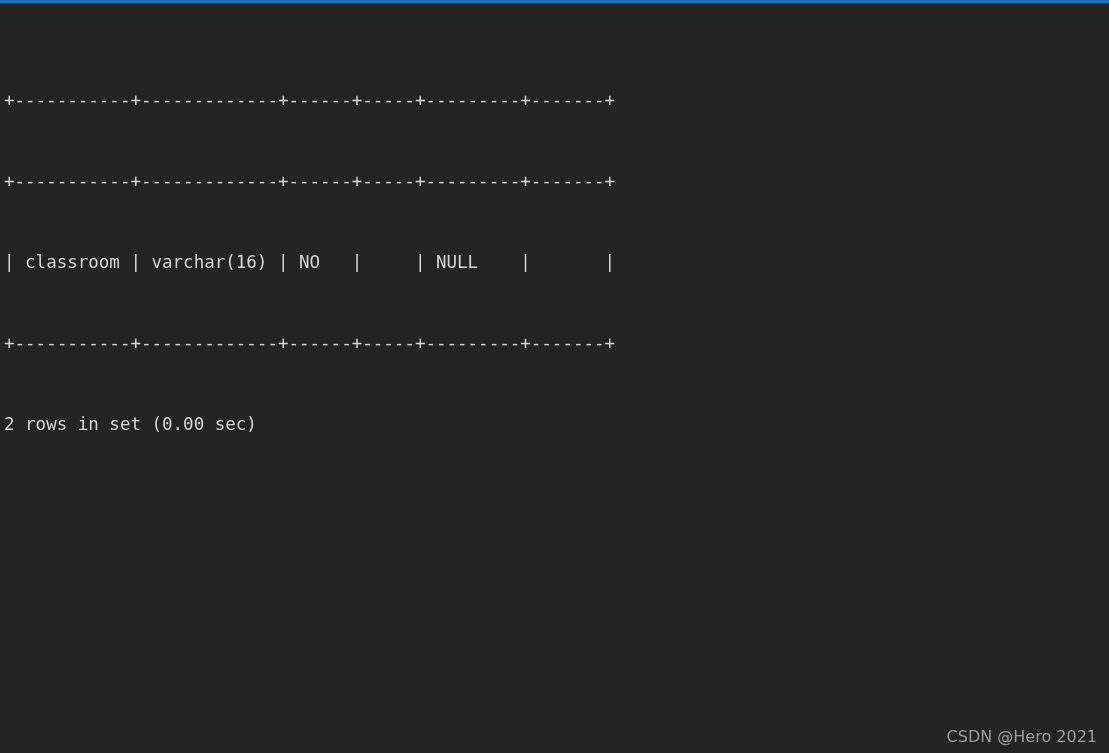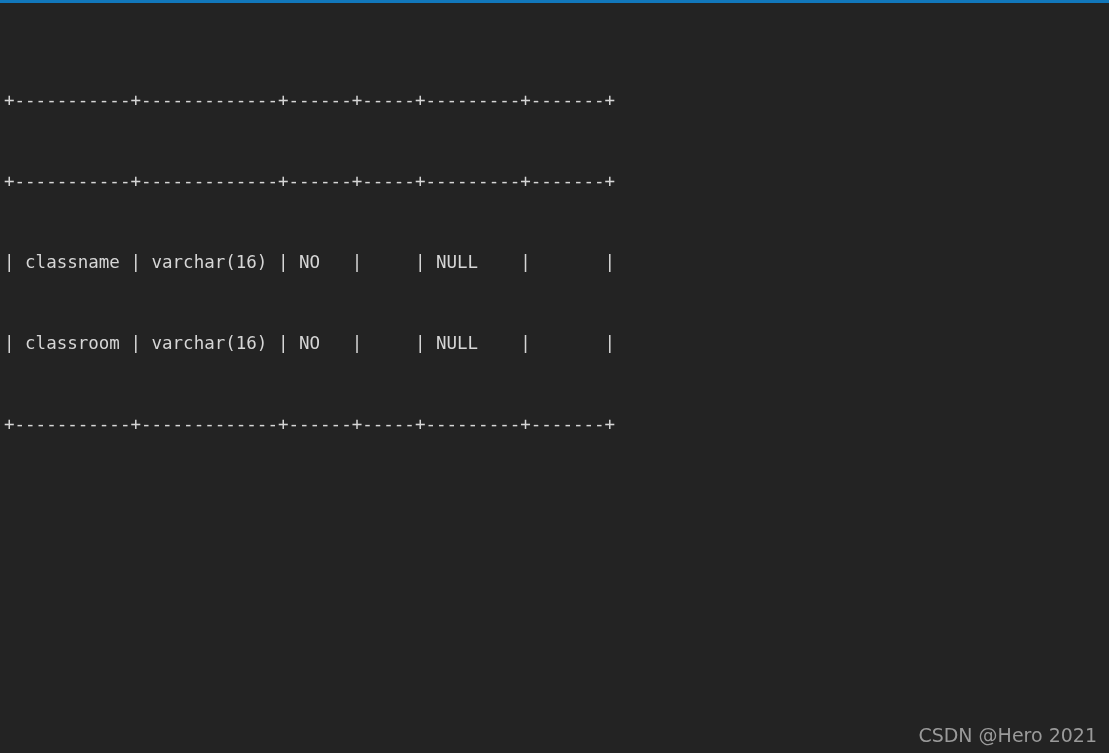--- a/index.html
+++ b/index.html
@@ -45,39 +45,39 @@
     font-family: "DejaVu Sans Mono", "Liberation Mono", monospace;
   }
   .term-line.blank {
     color: transparent;
   }
   #csdn-watermark {
     position: absolute;
     right: 12px;
     bottom: 7px;
     font-family: "DejaVu Sans", "Liberation Sans", sans-serif;
-    font-size: 19px;
+    font-size: 16px;
     color: #9a9a9a;
     white-space: pre;
   }
 </style>
 </head>
 <body>
 
 <div id="terminal-window">
 
   <div id="top-accent-bar"></div>
 
   <div id="terminal-output">
 
     <span class="term-line">+-----------+-------------+------+-----+---------+-------+</span>
     <span class="term-line">+-----------+-------------+------+-----+---------+-------+</span>
-    <span class="term-line">| classname | varchar(16) | NO   |     | NULL    |       |</span>
     <span class="term-line">| classroom | varchar(16) | NO   |     | NULL    |       |</span>
     <span class="term-line">+-----------+-------------+------+-----+---------+-------+</span>
+    <span class="term-line">2 rows in set (0.00 sec)</span>
     <span class="term-line blank"></span>
     
     
     
     
     
     
     
     
     

